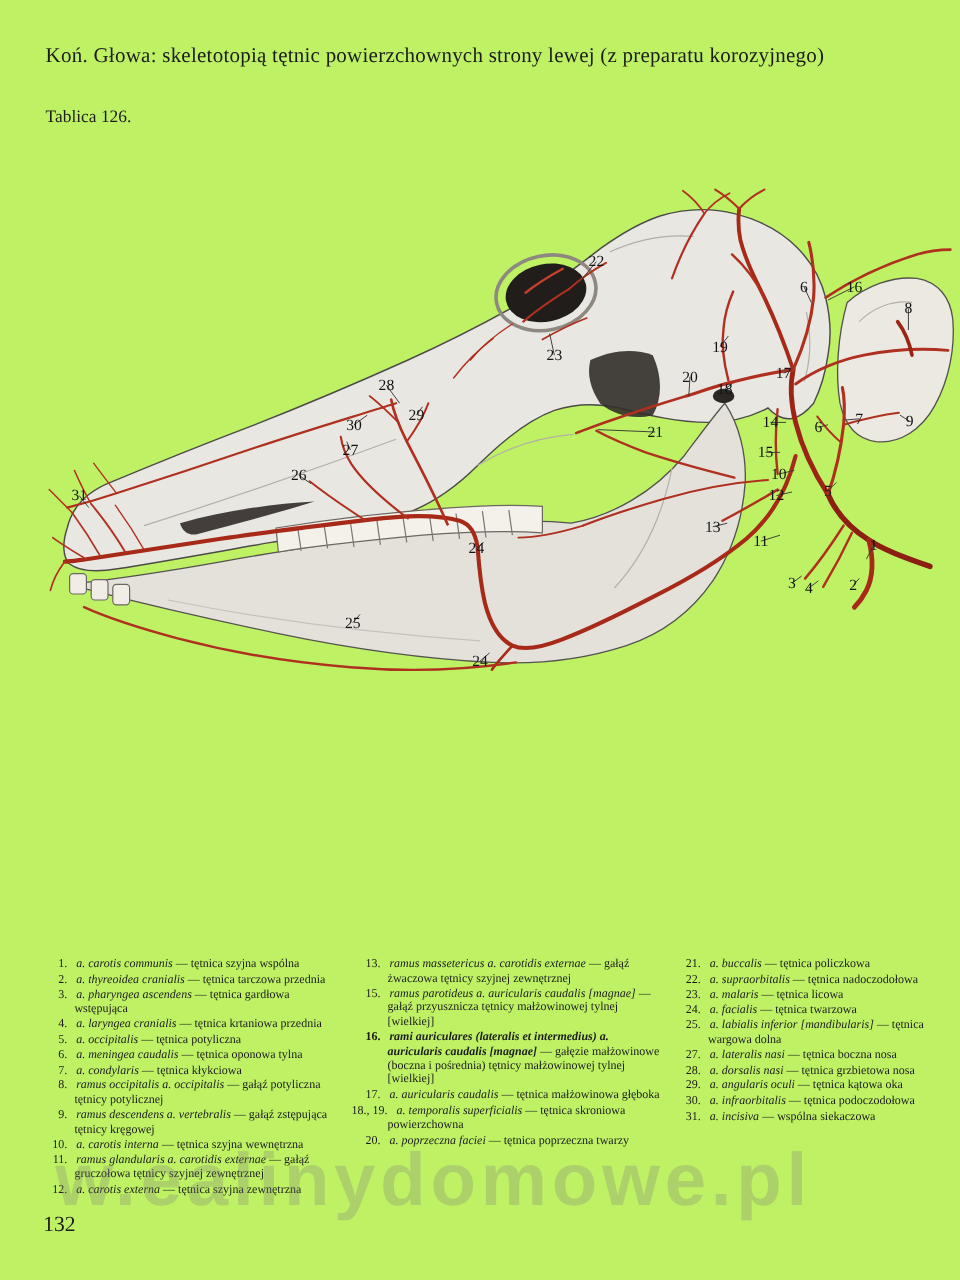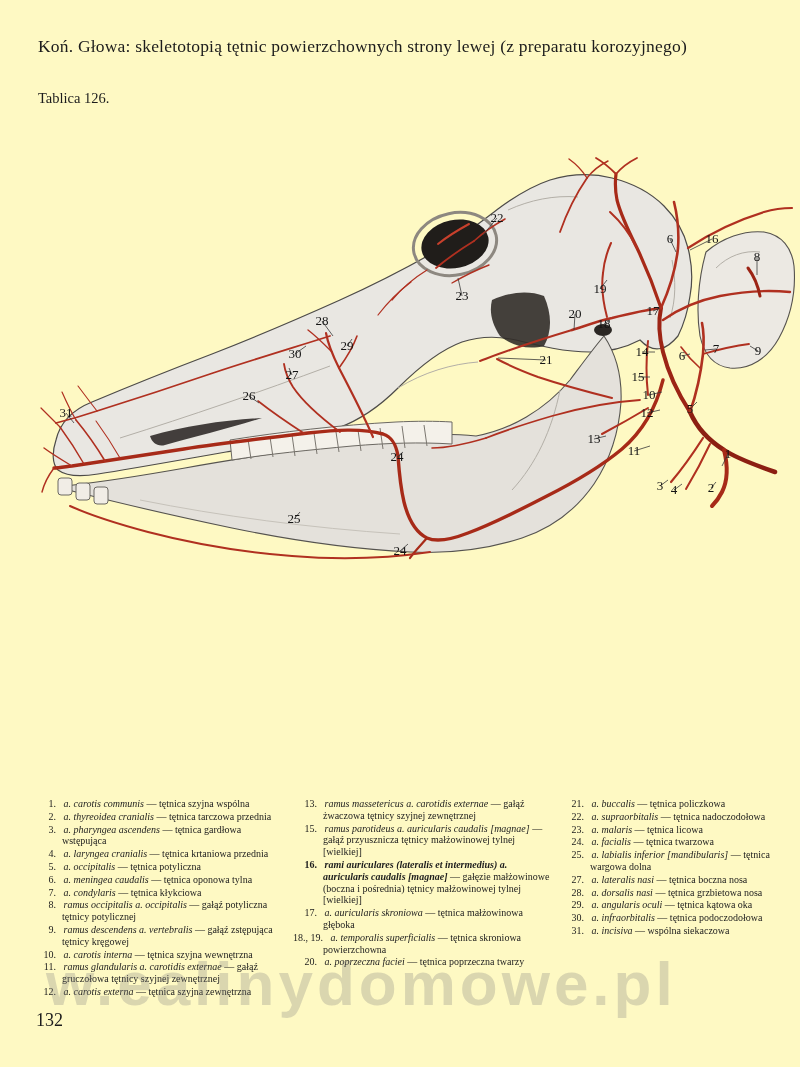--- a/index.html
+++ b/index.html
@@ -1,17 +1,17 @@
 <!DOCTYPE html>
 <html><head>
 <meta charset="utf-8">
 <style>
   html,body{margin:0;padding:0;background:#ffffff;}
   .page{
-    position:relative;width:800px;height:1067px;background:#fef9c3;
+    position:relative;width:800px;height:1067px;background:#bef264;
     font-family:"Liberation Serif", serif;color:#1c1c1c;overflow:hidden;
   }
   .title{
     position:absolute;top:36px;left:38px;width:745px;
     font-size:17.5px;font-weight:normal;margin:0;letter-spacing:.2px;
   }
   .tablica{position:absolute;top:90px;left:38px;font-size:14.5px;}
   .figure{position:absolute;top:140px;left:0;width:800px;height:470px;}
   .figure text{font-family:"Liberation Serif",serif;font-size:13px;fill:#141414;text-anchor:middle;}
   #leader-layer line{stroke:#3a3a3a;stroke-width:0.8;}
@@ -239,21 +239,21 @@
         <div class="legend-item"><span class="num">8.</span><span class="latin"> ramus occipitalis a. occipitalis</span><span> — gałąź potyliczna tętnicy potylicznej</span></div>
         <div class="legend-item"><span class="num">9.</span><span class="latin"> ramus descendens a. vertebralis</span><span> — gałąź zstępująca tętnicy kręgowej</span></div>
         <div class="legend-item"><span class="num">10.</span><span class="latin"> a. carotis interna</span><span> — tętnica szyjna wewnętrzna</span></div>
         <div class="legend-item"><span class="num">11.</span><span class="latin"> ramus glandularis a. carotidis externae</span><span> — gałąź gruczołowa tętnicy szyjnej zewnętrznej</span></div>
         <div class="legend-item"><span class="num">12.</span><span class="latin"> a. carotis externa</span><span> — tętnica szyjna zewnętrzna</span></div>
       </div>
     <div class="legend-col">
         <div class="legend-item"><span class="num">13.</span><span class="latin"> ramus massetericus a. carotidis externae</span><span> — gałąź żwaczowa tętnicy szyjnej zewnętrznej</span></div>
         <div class="legend-item"><span class="num">15.</span><span class="latin"> ramus parotideus a. auricularis caudalis [magnae]</span><span> — gałąź przyusznicza tętnicy małżowinowej tylnej [wielkiej]</span></div>
         <div class="legend-item bold"><span class="num">16.</span><span class="latin"> rami auriculares (lateralis et intermedius) a. auricularis caudalis [magnae]</span><span> — gałęzie małżowinowe (boczna i pośrednia) tętnicy małżowinowej tylnej [wielkiej]</span></div>
-        <div class="legend-item"><span class="num">17.</span><span class="latin"> a. auricularis skroniowa</span><span> — tętnica małżowinowa głęboka</span></div>
+        <div class="legend-item"><span class="num">17.</span><span class="latin"> a. auricularis caudalis</span><span> — tętnica małżowinowa głęboka</span></div>
         <div class="legend-item"><span class="num">18., 19.</span><span class="latin"> a. temporalis superficialis</span><span> — tętnica skroniowa powierzchowna</span></div>
         <div class="legend-item"><span class="num">20.</span><span class="latin"> a. poprzeczna faciei</span><span> — tętnica poprzeczna twarzy</span></div>
       </div>
     <div class="legend-col">
         <div class="legend-item"><span class="num">21.</span><span class="latin"> a. buccalis</span><span> — tętnica policzkowa</span></div>
         <div class="legend-item"><span class="num">22.</span><span class="latin"> a. supraorbitalis</span><span> — tętnica nadoczodołowa</span></div>
         <div class="legend-item"><span class="num">23.</span><span class="latin"> a. malaris</span><span> — tętnica licowa</span></div>
         <div class="legend-item"><span class="num">24.</span><span class="latin"> a. facialis</span><span> — tętnica twarzowa</span></div>
         <div class="legend-item"><span class="num">25.</span><span class="latin"> a. labialis inferior [mandibularis]</span><span> — tętnica wargowa dolna</span></div>
         <div class="legend-item"><span class="num">27.</span><span class="latin"> a. lateralis nasi</span><span> — tętnica boczna nosa</span></div>

